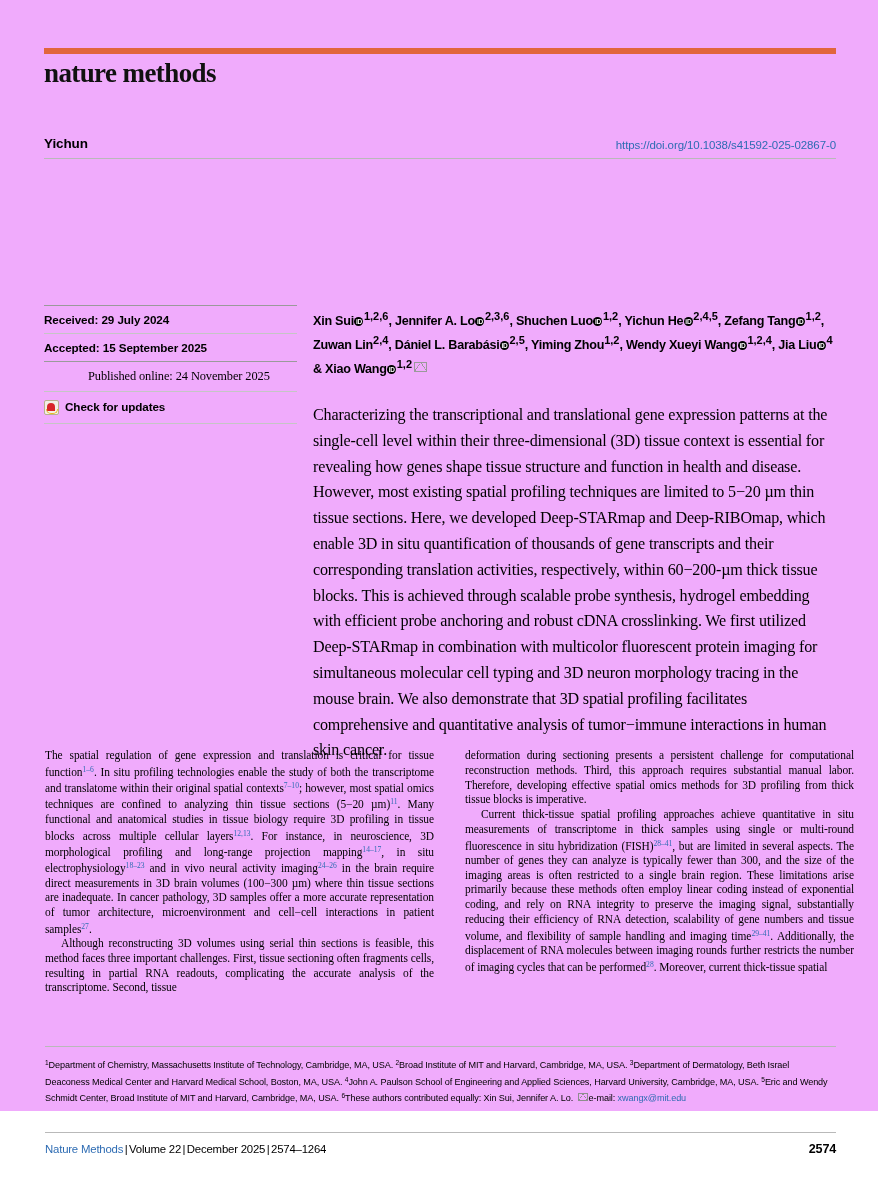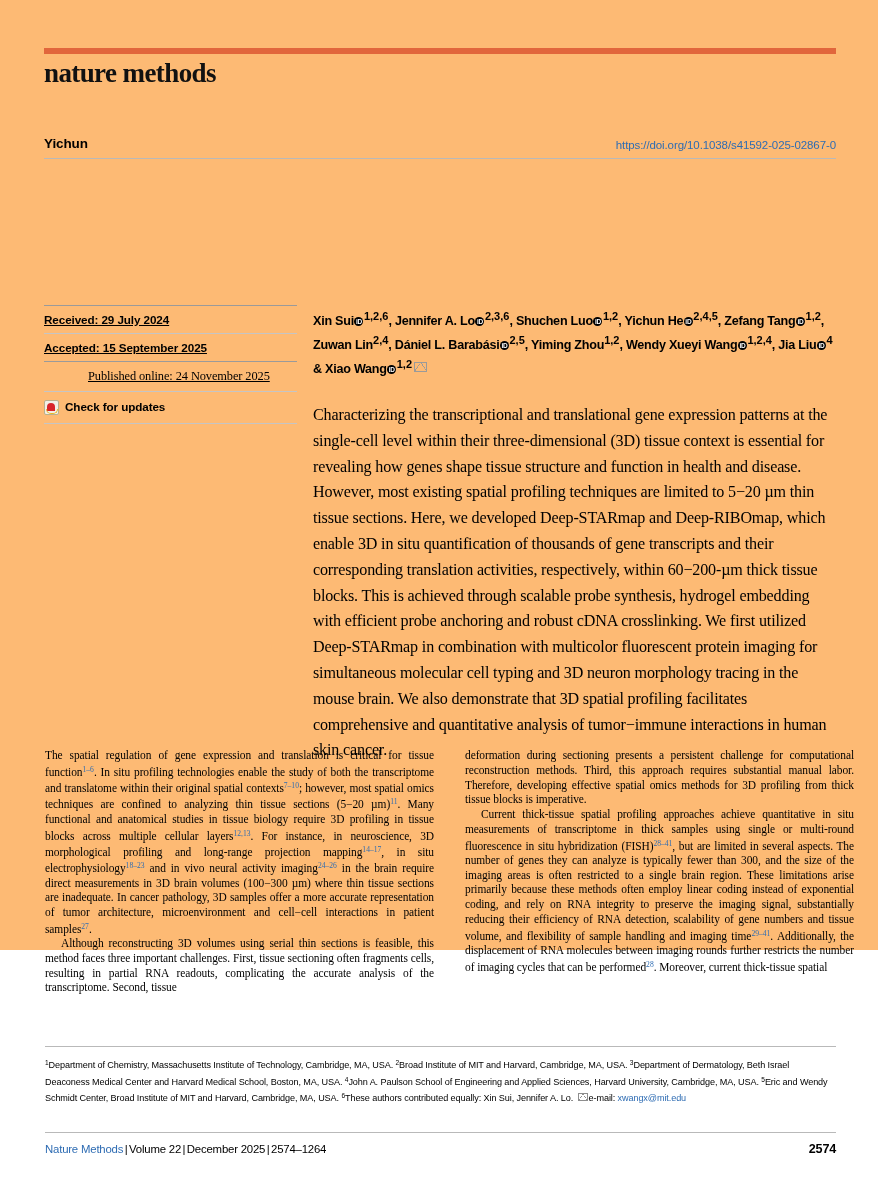--- a/index.html
+++ b/index.html
@@ -13,22 +13,22 @@
     font-family: "Liberation Serif", serif;
     color: #000000;
     position: relative;
     overflow: hidden;
   }
 
   .page {
     position: absolute;
     left: 0; top: 0;
     width: 878px;
-    height: 950px;
-    background: #fdba74;
+    height: 1111px;
+    background: #f0abfc;
   }
 
   
   .masthead-rule {
     position: absolute;
     left: 44px; top: 48px;
     width: 792px; height: 6px;
     background: #e1663c;
   }
   .masthead-title {
@@ -88,21 +88,20 @@
   }
   .meta-rule { width: 100%; height: 1px; background: #9a9a9a; }
   .meta-rule.thin { background: #c5c5c5; }
   .meta-line {
     font-family: "Liberation Sans", sans-serif;
     font-weight: bold;
     font-size: 11.7px;
     color: #000;
     padding: 7px 0 7px 0;
     letter-spacing: -0.1px;
-    text-decoration: underline;
   }
   .meta-line.serif {
     font-family: "Liberation Serif", serif;
     font-weight: normal;
     font-size: 12.4px;
     margin-left: 44px;
   }
   .cfu {
     display: flex;
     align-items: flex-start;

